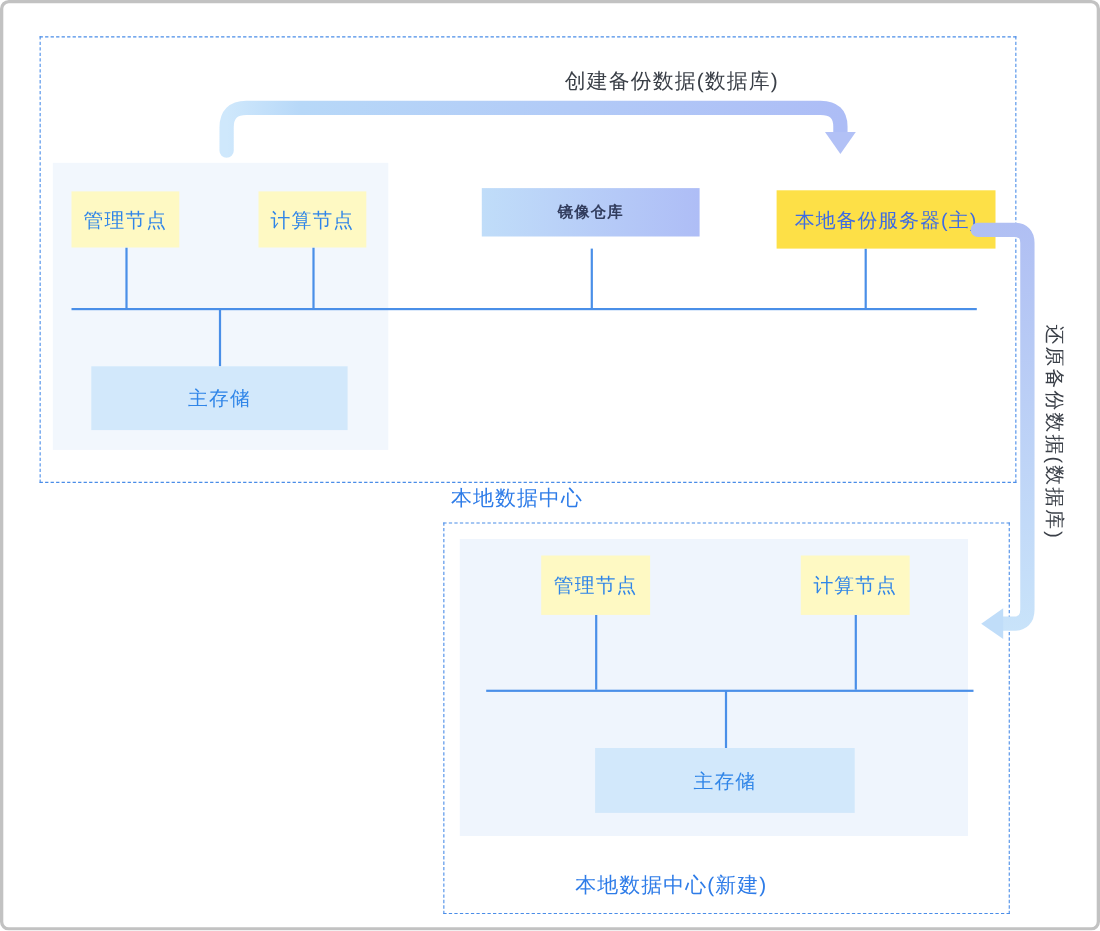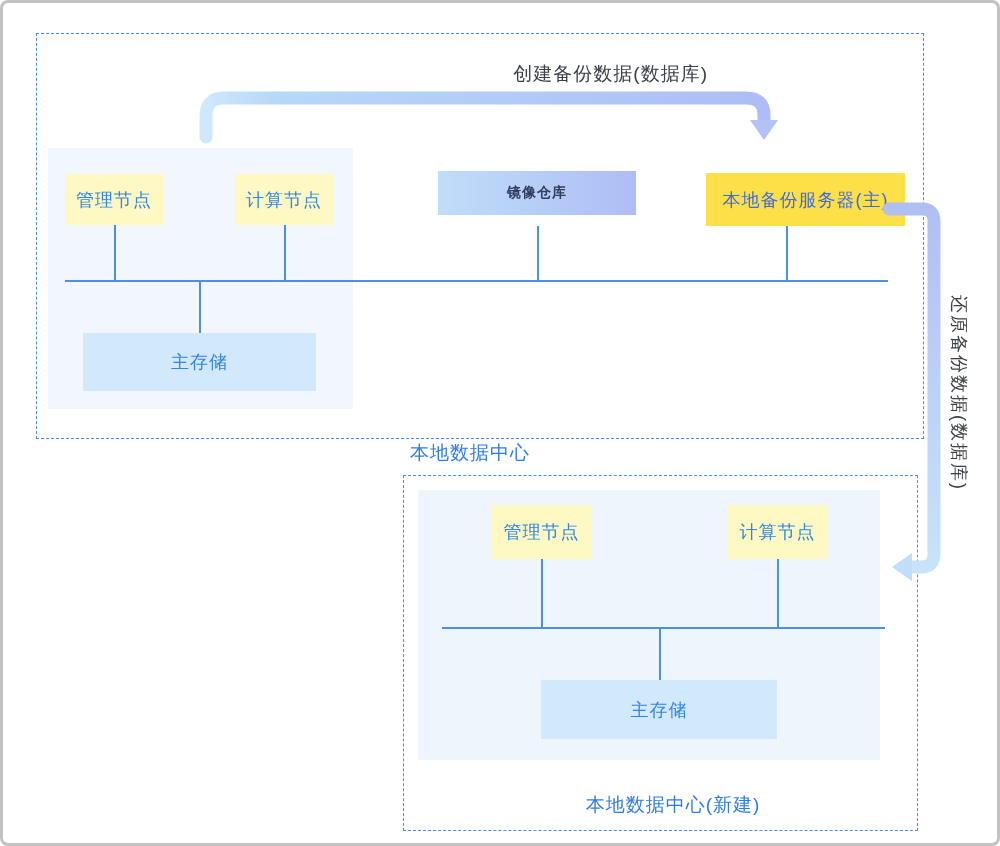--- a/index.html
+++ b/index.html
@@ -35,21 +35,21 @@
   .line{position:absolute;background:#4a8fe8;}
   .hline{height:1.5px;}
   .vline{width:1.5px;}
   .caption{
     position:absolute;color:#3a3f47;white-space:nowrap;letter-spacing:1px;
   }
   .create-label{left:305px;top:58px;width:400px;text-align:right;font-size:19px;}
   .standby-label{left:337px;top:141px;width:400px;text-align:center;font-size:17px;}
   .dc-title{position:absolute;color:#2e7ce8;font-size:19px;letter-spacing:1px;white-space:nowrap;}
   .dc1-title{left:407px;top:397px;margin-top:40px;}
-  .dc2-title{left:520px;top:789px;width:300px;text-align:center;}
+  .dc2-title{left:520px;top:789px;width:300px;}
   .restore-label{
     position:absolute;left:956px;top:390px;color:#3a3f47;font-size:18px;letter-spacing:2px;
     white-space:nowrap;transform:translate(-50%,-50%) rotate(90deg);transform-origin:center;
   }
   .arrows{position:absolute;left:0;top:0;pointer-events:none;}
 </style>
 </head>
 <body>
 
 <div class="canvas">

